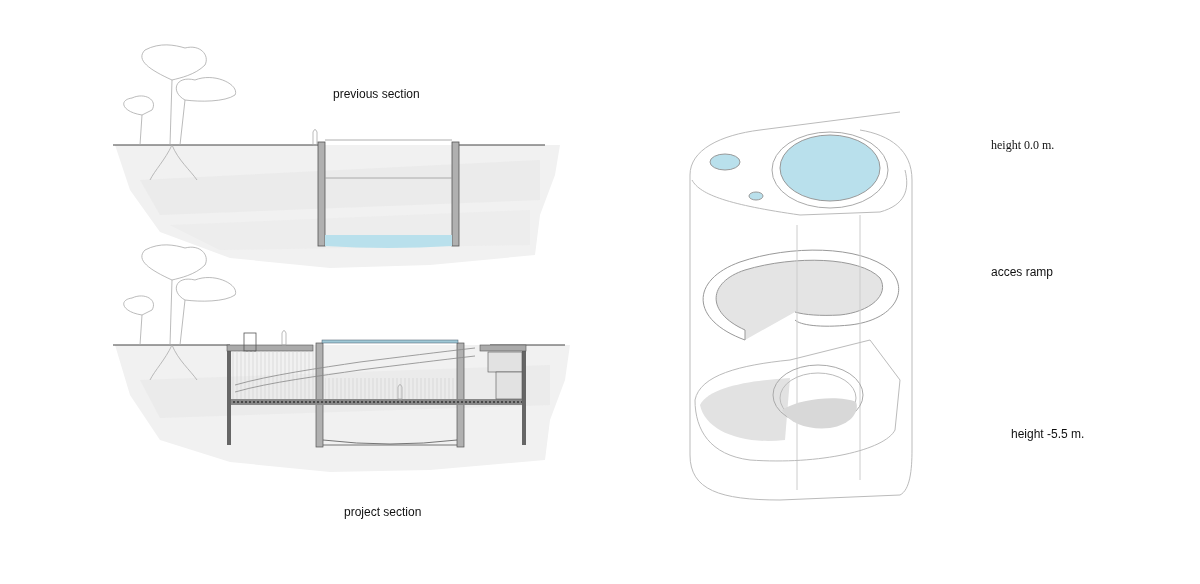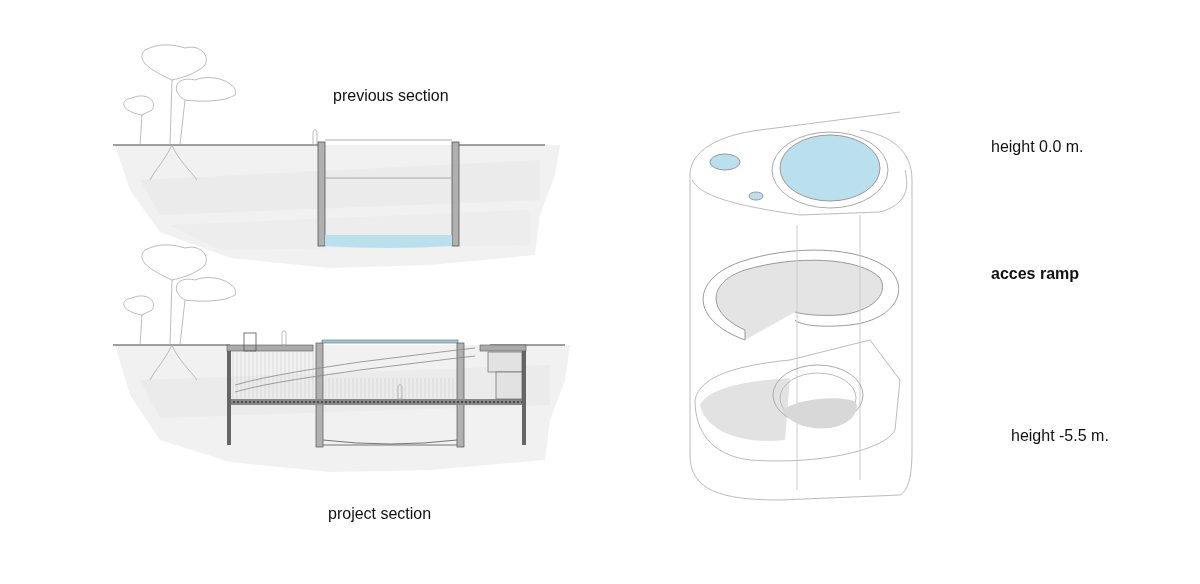--- a/index.html
+++ b/index.html
@@ -1,17 +1,17 @@
 <!DOCTYPE html>
 <html><head>
 <meta charset="utf-8">
 <style>
   html,body{margin:0;padding:0;background:#ffffff;}
   body{width:1200px;height:584px;position:relative;overflow:hidden;font-family:"Liberation Sans",sans-serif;color:#111;}
-  .label{position:absolute;font-size:16px;color:#111;white-space:nowrap;}
+  .label{position:absolute;font-size:12px;color:#111;white-space:nowrap;}
   svg{position:absolute;left:0;top:0;}
 </style>
 </head>
 <body>
 
 <svg width="1200" height="584" viewBox="0 0 1200 584">
   <defs>
     <pattern id="hatch" width="4" height="4" patternUnits="userSpaceOnUse">
       <rect width="4" height="4" fill="#888"></rect>
       <circle cx="2" cy="2" r="1" fill="#333"></circle>
@@ -111,16 +111,16 @@
 
     <path d="M695 400 C700 375 740 365 790 360 L870 340 L900 380 L895 430 C885 450 820 465 750 460 C710 455 695 430 695 400 Z" stroke="#bbb"></path>
     <path d="M700 405 C710 385 760 380 790 378 L785 440 C740 445 705 430 700 405 Z" fill="#e2e2e2" stroke="none"></path>
     <ellipse cx="818" cy="395" rx="45" ry="30" stroke="#aaa"></ellipse>
     <ellipse cx="818" cy="398" rx="38" ry="25" stroke="#bbb"></ellipse>
     <path d="M782 410 C790 425 810 430 830 428 C850 425 860 412 856 402 C840 395 800 398 782 410 Z" fill="#d8d8d8" stroke="none"></path>
   </g>
 </svg>
 
 <div class="label" style="left:333px;top:87px;">previous section</div>
-<div class="label" style="left:328px;top:505px;text-align:right;">project section</div>
-<div class="label" style="left:991px;top:138px;">height 0.0 m.</div>
-<div class="label" style="left:991px;top:265px;font-weight:bold;">acces ramp</div>
+<div class="label" style="left:344px;top:505px;text-align:right;">project section</div>
+<div class="label" style="left:991px;top:138px;font-family:Liberation Serif, serif;">height 0.0 m.</div>
+<div class="label" style="left:991px;top:265px;">acces ramp</div>
 <div class="label" style="left:991px;top:427px;margin-left:20px;">height -5.5 m.</div>
 
 </body></html>

